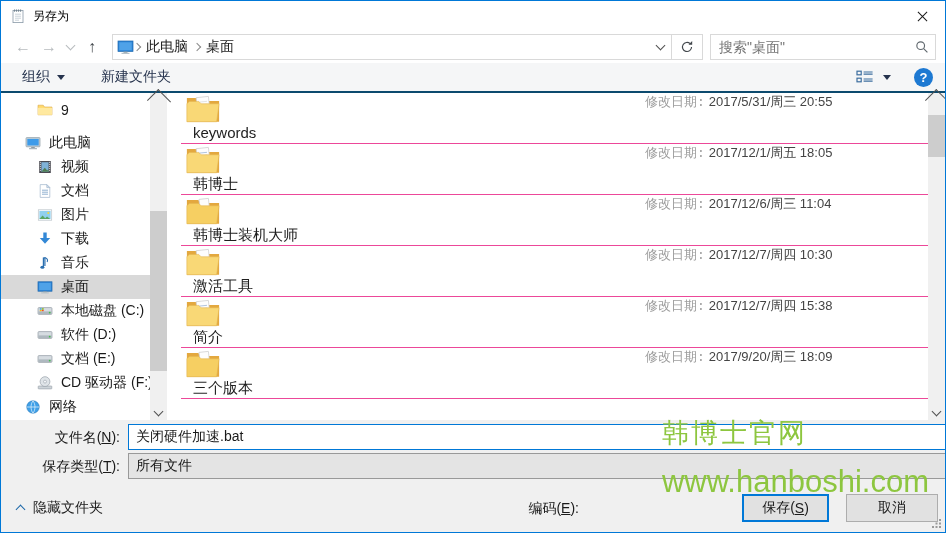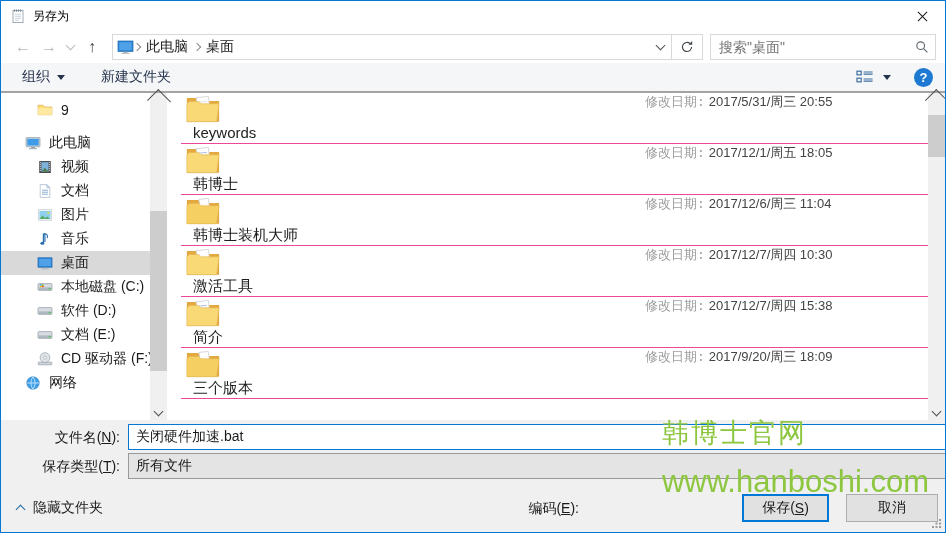--- a/index.html
+++ b/index.html
@@ -22,21 +22,21 @@
   .nb-up{width:28px;}
   .addr{flex:0 0 560px;height:26px;margin-left:6px;border:1px solid #d9d9d9;background:#fff;display:flex;align-items:center;padding-left:4px;box-sizing:border-box;}
   .addr .crumb{padding:0 6px;white-space:nowrap;}
   .addr .spacer{flex:1;}
   .addr-chev{width:22px;height:24px;display:flex;align-items:center;justify-content:center;}
   .refresh{width:32px;height:26px;margin-left:-1px;border:1px solid #d9d9d9;display:flex;align-items:center;justify-content:center;box-sizing:border-box;}
   .search{margin-left:7px;flex:1;height:26px;border:1px solid #d9d9d9;display:flex;align-items:center;box-sizing:border-box;background:#fff;}
   .search input{flex:1;border:none;outline:none;padding:0 8px;font:inherit;color:#3c3c3c;background:transparent;}
   .search .mag{width:26px;display:flex;align-items:center;justify-content:center;}
   
-  .toolbar{position:absolute;top:62px;left:0;right:0;height:28px;background:#f5f6f7;border-bottom:2px solid #a3a3a3;display:flex;align-items:center;padding:0 12px;color:#26334d;box-sizing:content-box;}
+  .toolbar{position:absolute;top:62px;left:0;right:0;height:28px;background:#f5f6f7;border-bottom:2px solid #0c4a6e;display:flex;align-items:center;padding:0 12px;color:#26334d;box-sizing:content-box;}
   .tool{display:flex;align-items:center;gap:7px;padding:0 9px;height:100%;cursor:pointer;}
   .tool + .tool{margin-left:18px;}
   .tb-right{margin-left:auto;display:flex;align-items:center;gap:14px;}
   .tri{width:0;height:0;border-left:4px solid transparent;border-right:4px solid transparent;border-top:5px solid #26334d;}
   .help{width:19px;height:19px;border-radius:50%;background:#1d79d2;color:#fff;display:flex;align-items:center;justify-content:center;font-size:13px;font-weight:bold;cursor:pointer;}
   
   .content{position:absolute;top:92px;left:0;width:944px;height:327px;background:#fff;display:flex;}
   .sidebar{position:relative;width:166px;flex:none;padding-top:5px;box-sizing:border-box;}
   .side-item{height:24px;display:flex;align-items:center;gap:8px;cursor:pointer;white-space:nowrap;}
   .side-item.lv1{padding-left:24px;}
@@ -259,20 +259,28 @@
               <rect x="2.4" y="3.9" width="11.2" height="8.2" fill="#8fd0ee"></rect>
               <path d="M2.4 12.1l3.2-3.6 2.6 2.8 1.8-1.9 3.2 2.7z" fill="#59a662"></path>
               <circle cx="11.3" cy="6" r="1.1" fill="#f5d83d"></circle>
             </svg>
           </span>
         <span>图片</span>
       </div>
       <div class="side-item lv2">
         <span>
             <svg width="16" height="16" viewBox="0 0 16 16">
+              <path d="M6.3 1.5h3.4v5.6h3.5L8 12.8 2.8 7.1h3.5z" fill="#3388d6"></path>
+            </svg>
+          </span>
+        <span>下载</span>
+      </div>
+      <div class="side-item lv2">
+        <span>
+            <svg width="16" height="16" viewBox="0 0 16 16">
               <path d="M6.4 12.2V3l1.5-.3v8.2" fill="none" stroke="#2b6fb0" stroke-width="1.2"></path>
               <ellipse cx="5.4" cy="12.2" rx="2" ry="1.5" fill="#2b6fb0"></ellipse>
               <path d="M8 2.8c2.6.8 3 2.5 2.1 4.3" fill="none" stroke="#2b6fb0" stroke-width="1.1"></path>
             </svg>
           </span>
         <span>音乐</span>
       </div>
       <div class="side-item lv2 sel">
         <span>
             <svg width="16" height="16" viewBox="0 0 16 16">

